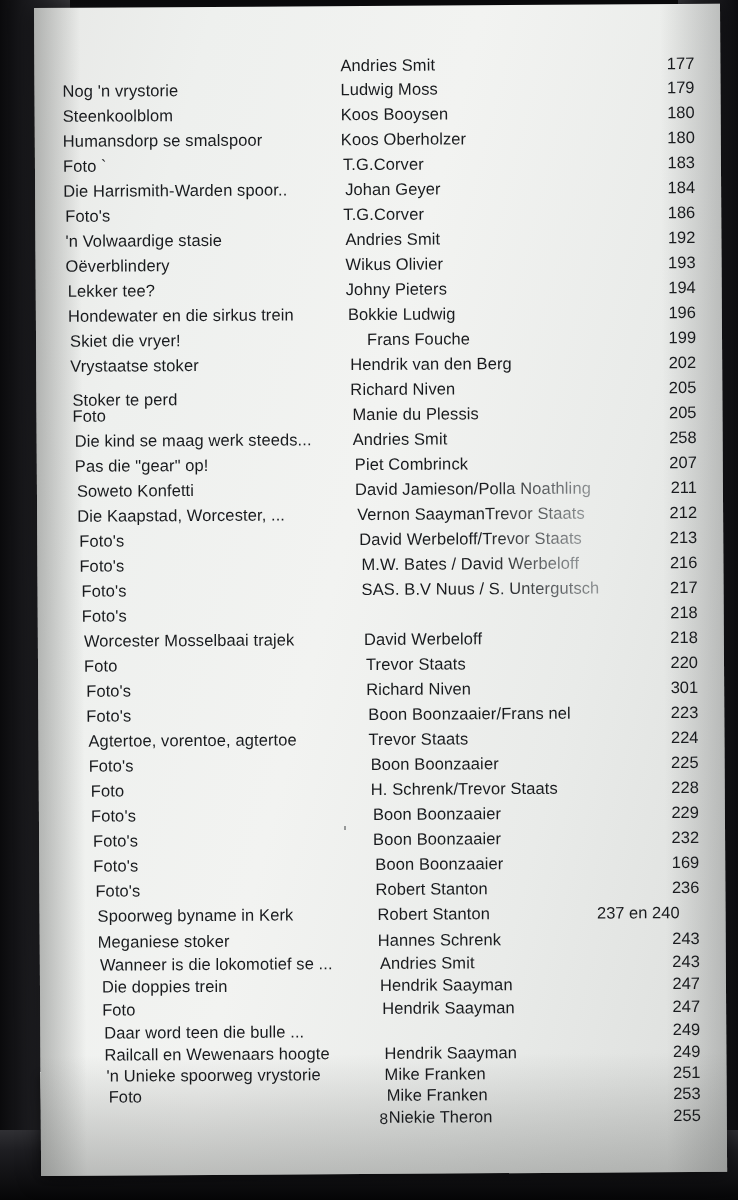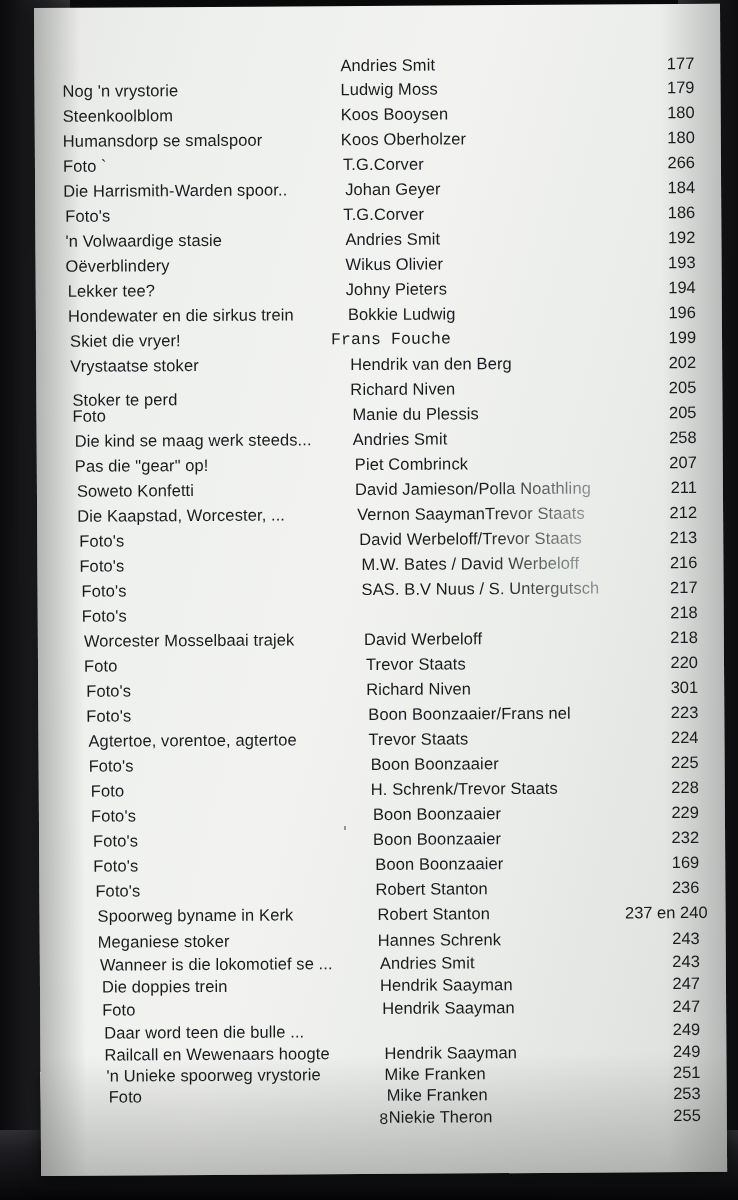--- a/index.html
+++ b/index.html
@@ -128,21 +128,21 @@
   .page-num {
     position: absolute;
     left: 600px;
     width: 60px;
     text-align: right;
     font-size: 16.5px;
     color: #191b1e;
     white-space: nowrap;
   }
   .page-num.wide {
-    left: 528px;
+    left: 500px;
     width: 140px;
   }
   .folio {
     position: absolute;
     left: 0;
     right: 0;
     top: 1104px;
     text-align: center;
     font-size: 15.5px;
     color: #222427;
@@ -190,21 +190,21 @@
           <div class="page-num">180</div>
         </div>
         <div class="row" style="top: 124px;">
           <div class="title" style="left: 28px;">Humansdorp se smalspoor</div>
           <div class="author" style="left: 306px;">Koos Oberholzer</div>
           <div class="page-num">180</div>
         </div>
         <div class="row" style="top: 149px;">
           <div class="title" style="left: 28px;">Foto `</div>
           <div class="author" style="left: 308px;">T.G.Corver</div>
-          <div class="page-num">266</div>
+          <div class="page-num">183</div>
         </div>
         <div class="row" style="top: 174px;">
           <div class="title" style="left: 28px;">Die Harrismith-Warden spoor..</div>
           <div class="author" style="left: 310px;">Johan Geyer</div>
           <div class="page-num">184</div>
         </div>
         <div class="row" style="top: 199px;">
           <div class="title" style="left: 30px;">Foto's</div>
           <div class="author" style="left: 308px;">T.G.Corver</div>
           <div class="page-num">186</div>
@@ -224,21 +224,21 @@
           <div class="author" style="left: 310px;">Johny Pieters</div>
           <div class="page-num">194</div>
         </div>
         <div class="row" style="top: 299px;">
           <div class="title" style="left: 32px;">Hondewater en die sirkus trein</div>
           <div class="author" style="left: 312px;">Bokkie Ludwig</div>
           <div class="page-num">196</div>
         </div>
         <div class="row" style="top: 324px;">
           <div class="title" style="left: 34px;">Skiet die vryer!</div>
-          <div class="author" style="left: 295px; font-family: Liberation Mono, monospace;">Frans Fouche</div>
+          <div class="author" style="left: 331px;">Frans Fouche</div>
           <div class="page-num">199</div>
         </div>
         <div class="row" style="top: 349px;">
           <div class="title" style="left: 34px;">Vrystaatse stoker</div>
           <div class="author" style="left: 314px;">Hendrik van den Berg</div>
           <div class="page-num">202</div>
         </div>
         <div class="row" style="top: 374px;">
           <div class="title" style="left: 36px; margin-top: 9px;">Stoker te perd</div>
           <div class="author" style="left: 314px;">Richard Niven</div>

